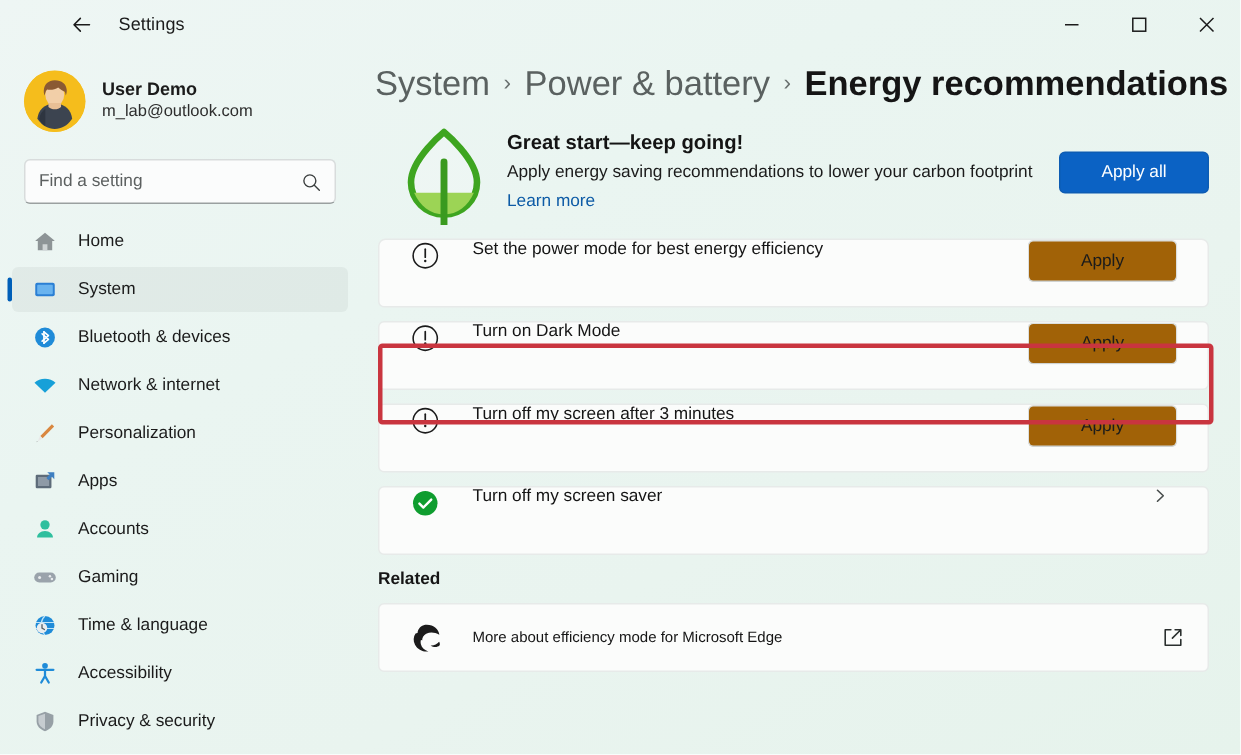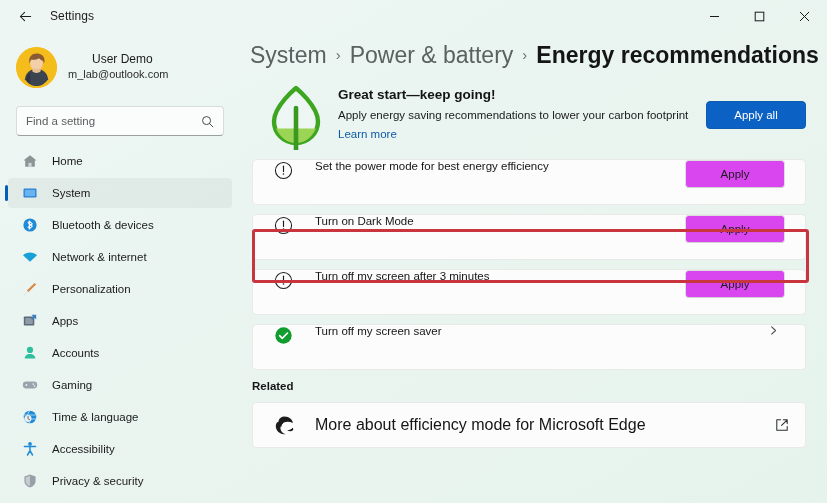--- a/index.html
+++ b/index.html
@@ -20,20 +20,21 @@
   }
 
   
   .titlebar {
     position: absolute;
     top: 0; left: 0;
     width: 827px;
     height: 32px;
     display: flex;
     align-items: center;
+    padding-left: 29px;
   }
   .tb-back {
     width: 34px; height: 32px;
     display: flex; align-items: center; justify-content: center;
     margin-left: 8px;
     color: #1b1b1b;
   }
   .tb-back svg { display: block; }
   .tb-title {
     font-size: 12px;
@@ -68,23 +69,22 @@
     border-radius: 50%;
     background: #f5bd1c;
     overflow: hidden;
     position: relative;
     flex: 0 0 auto;
   }
   .avatar svg { display: block; }
   .profile-text { margin-left: 11px; line-height: 1.25; }
   .profile-name {
     font-size: 12px;
-    font-weight: normal;
+    font-weight: bold;
     color: #1b1b1b;
-    margin-left: 24px;
   }
   .profile-mail {
     font-size: 11px;
     color: #2d2d2d;
     margin-top: 1px;
   }
 
   .searchbox {
     margin: 12px 16px 0 16px;
     height: 30px;
@@ -260,21 +260,21 @@
   .rec-ico svg { display: block; }
   .rec-label {
     flex: 1;
     margin-left: 22px;
     font-size: 11.5px;
     color: #151515;
   }
   .rec-apply {
     width: 100px;
     height: 28px;
-    background: #d946ef;
+    background: #a16207;
     border: 1px solid #dcdfde;
     border-bottom-color: #cfd2d1;
     border-radius: 4px;
     font-family: inherit;
     font-size: 11.5px;
     color: #1b1b1b;
     cursor: pointer;
     display: flex;
     align-items: center;
     justify-content: center;
@@ -319,21 +319,21 @@
     border: 1px solid #e7eae9;
     border-radius: 4px;
     display: flex;
     align-items: center;
     padding: 0 16px 0 20px;
   }
   .edge-ico { width: 22px; height: 22px; flex: 0 0 auto; display:flex; align-items:center; justify-content:center;}
   .related-label {
     flex: 1;
     margin-left: 20px;
-    font-size: 16px;
+    font-size: 10px;
     color: #151515;
   }
   .ext-ico { color: #2a2f2e; display: flex; align-items: center; }
 </style>
 </head>
 <body>
 
 <div id="app">
 
   <div class="titlebar">

